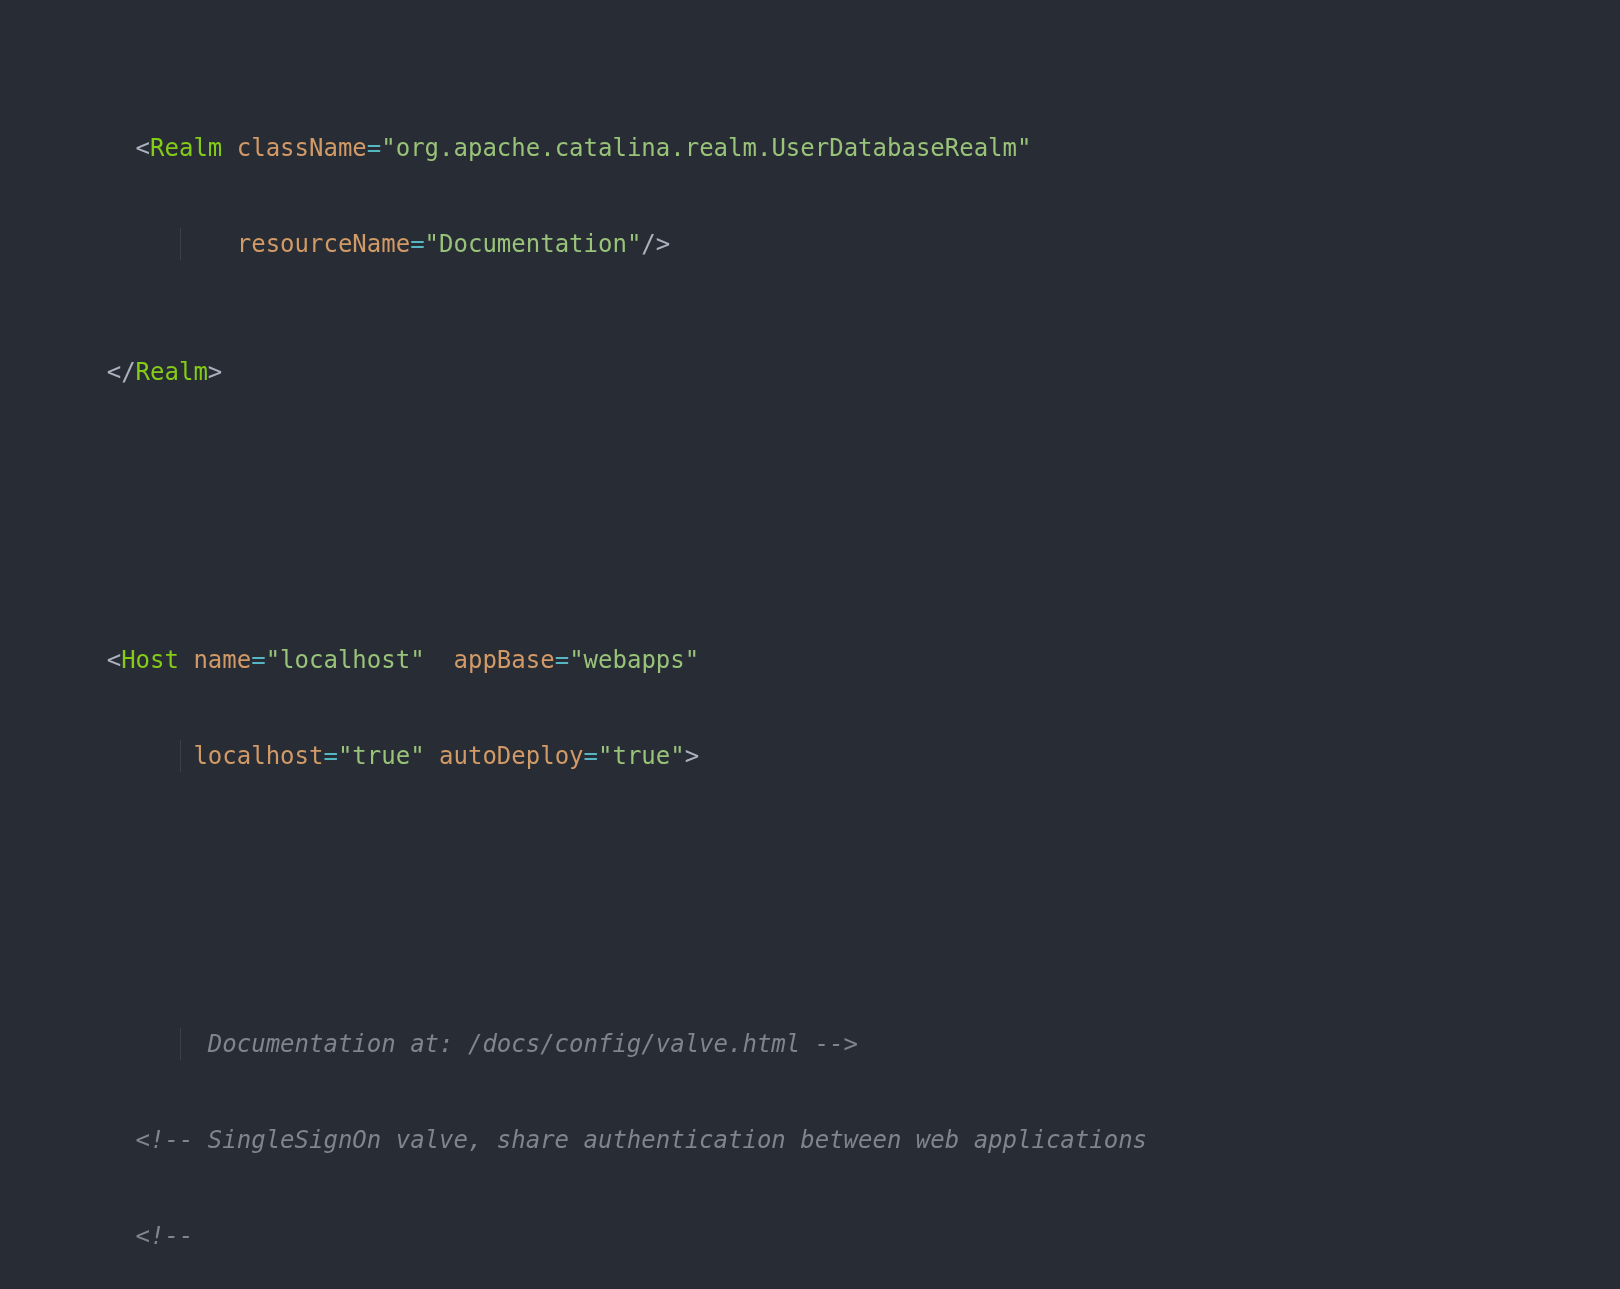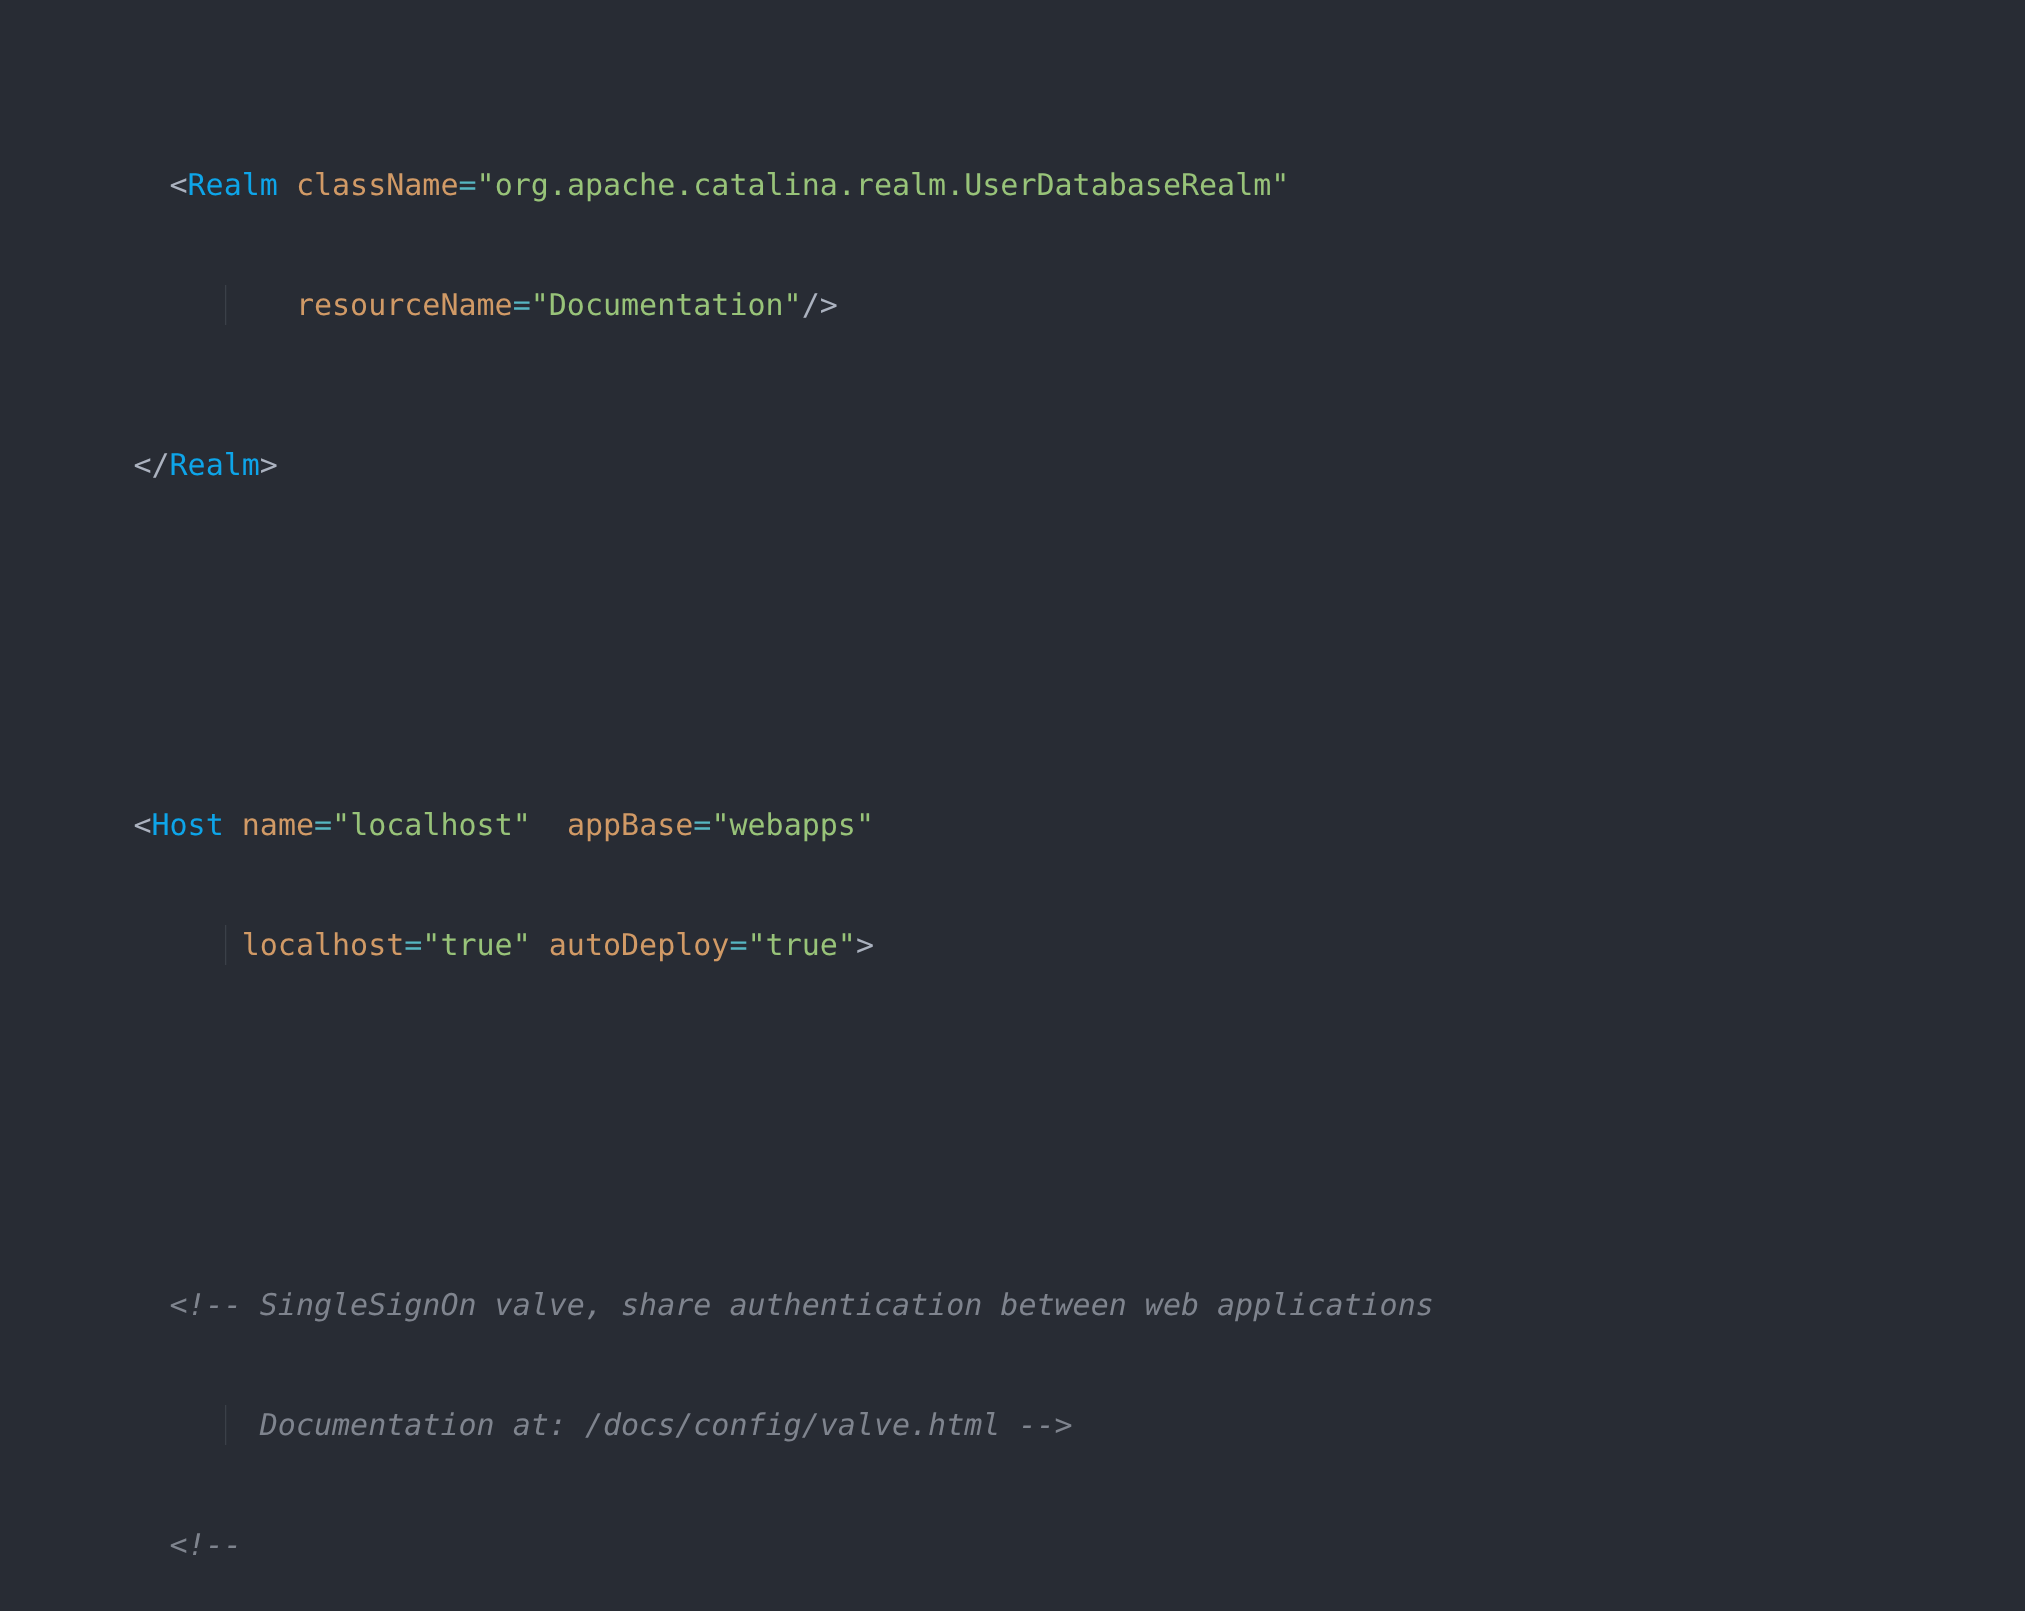--- a/index.html
+++ b/index.html
@@ -23,21 +23,21 @@
     min-height: 32px;
   }
   .guide {
     position: absolute;
     top: 0;
     bottom: 0;
     width: 0;
     border-left: 1px solid #3b4048;
   }
   .punct  { color: #abb2bf; }
-  .tag    { color: #0ea5e9; }
+  .tag    { color: #84cc16; }
   .attr   { color: #d19a66; margin-top: 19px; }
   .str    { color: #98c379; }
   .op     { color: #56b6c2; }
   .cmt    { color: #7f848e; font-style: italic; }
 </style>
 </head>
 <body>
 
 <div class="editor">
 
@@ -49,22 +49,22 @@
 
   <div class="line"> </div>
 
   
   <div class="line">      <span class="punct">&lt;</span><span class="tag">Host</span> <span class="attr">name</span><span class="op">=</span><span class="str"><span>"</span><span>localhost</span><span>"</span></span>  <span class="attr">appBase</span><span class="op">=</span><span class="str"><span>"</span><span>webapps</span><span>"</span></span></div>
   <div class="line"><span class="guide" style="left:160px"></span>            <span class="attr">localhost</span><span class="op">=</span><span class="str"><span>"</span><span>true</span><span>"</span></span> <span class="attr">autoDeploy</span><span class="op">=</span><span class="str"><span>"</span><span>true</span><span>"</span></span><span class="punct">&gt;</span></div>
 
   <div class="line"> </div>
 
   
+  <div class="line"><span class="guide" style="left:160px"></span>        <span class="cmt">     Documentation at: /docs/config/valve.html --&gt;</span></div>
   <div class="line">        <span class="cmt">&lt;!-- SingleSignOn valve, share authentication between web applications</span></div>
-  <div class="line"><span class="guide" style="left:160px"></span>        <span class="cmt">     Documentation at: /docs/config/valve.html --&gt;</span></div>
   <div class="line">        <span class="cmt">&lt;!--</span></div>
   
   
 
   
 
   
   
   
   

